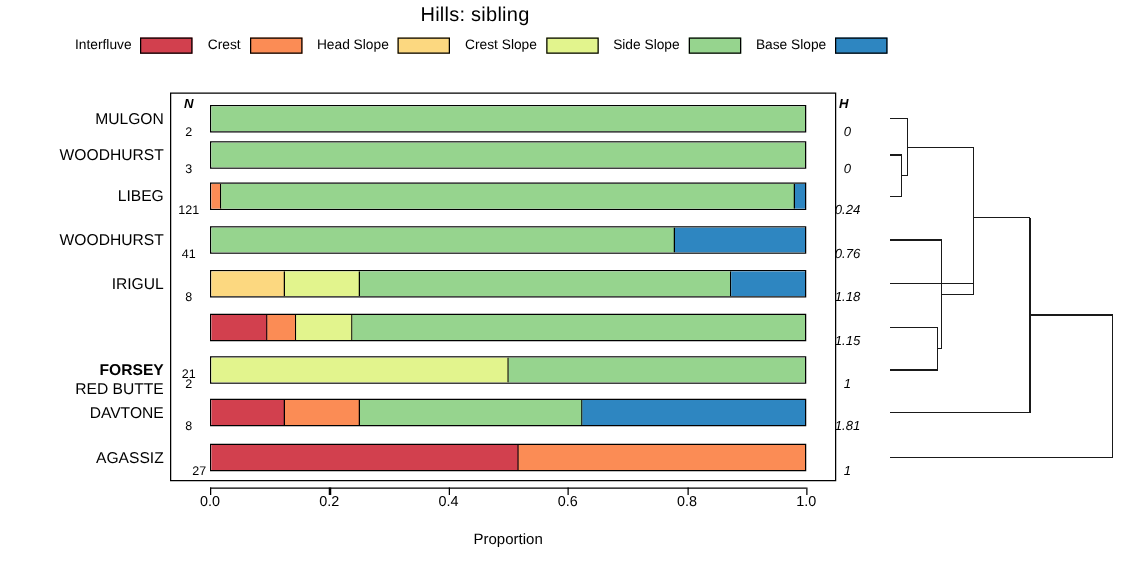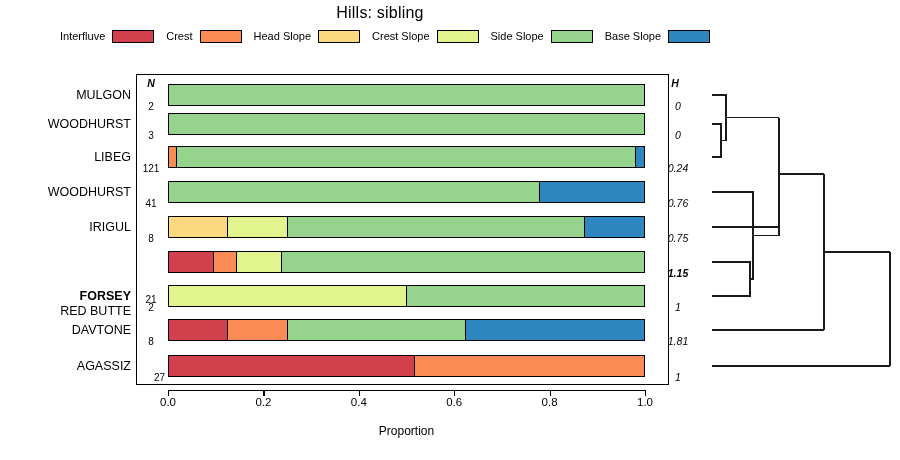--- a/index.html
+++ b/index.html
@@ -278,22 +278,22 @@
       <div class="n-val" style="top: 262px;">8</div>
       <div class="n-val" style="top: 298px; text-align: right;">27</div>
     </div>
 
   <div class="h-col" id="h-col">
     <div class="h-head">H</div>
   <div class="h-val" style="top: 27px;">0</div>
       <div class="h-val" style="top: 56px;">0</div>
       <div class="h-val" style="top: 89px;">0.24</div>
       <div class="h-val" style="top: 124px;">0.76</div>
-      <div class="h-val" style="top: 159px;">0.75</div>
-      <div class="h-val" style="top: 194px; font-weight: bold;">1.15</div>
+      <div class="h-val" style="top: 159px;">1.18</div>
+      <div class="h-val" style="top: 194px;">1.15</div>
       <div class="h-val" style="top: 228px;">1</div>
       <div class="h-val" style="top: 262px;">1.81</div>
       <div class="h-val" style="top: 298px;">1</div>
     </div>
 
   <div class="bars-layer" id="bars-layer">
       <div class="bar-row" title="MULGON" style="top: 84px;">
         <div class="seg" title="Side Slope: 1" style="width: 100%; background: rgb(150, 212, 142); border-right: none;"></div>
       </div>
       <div class="bar-row" title="WOODHURST" style="top: 113px;">

